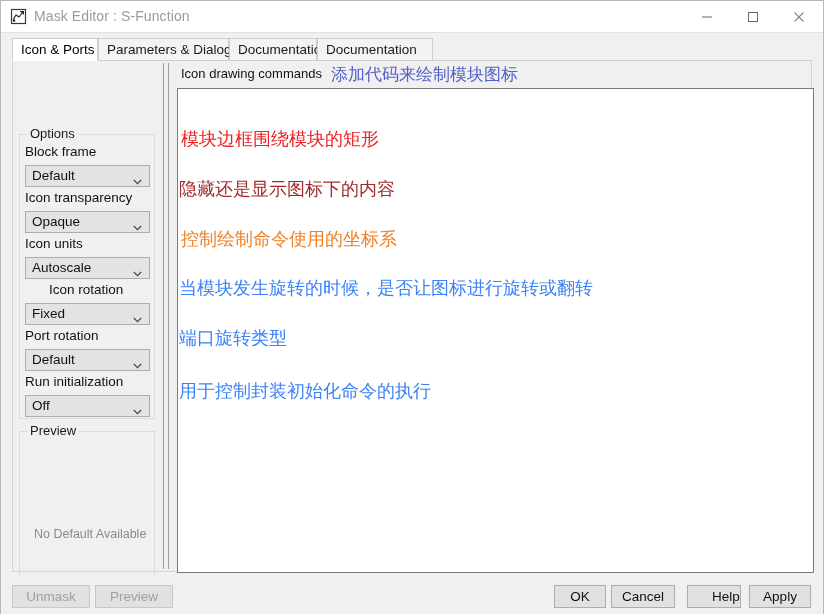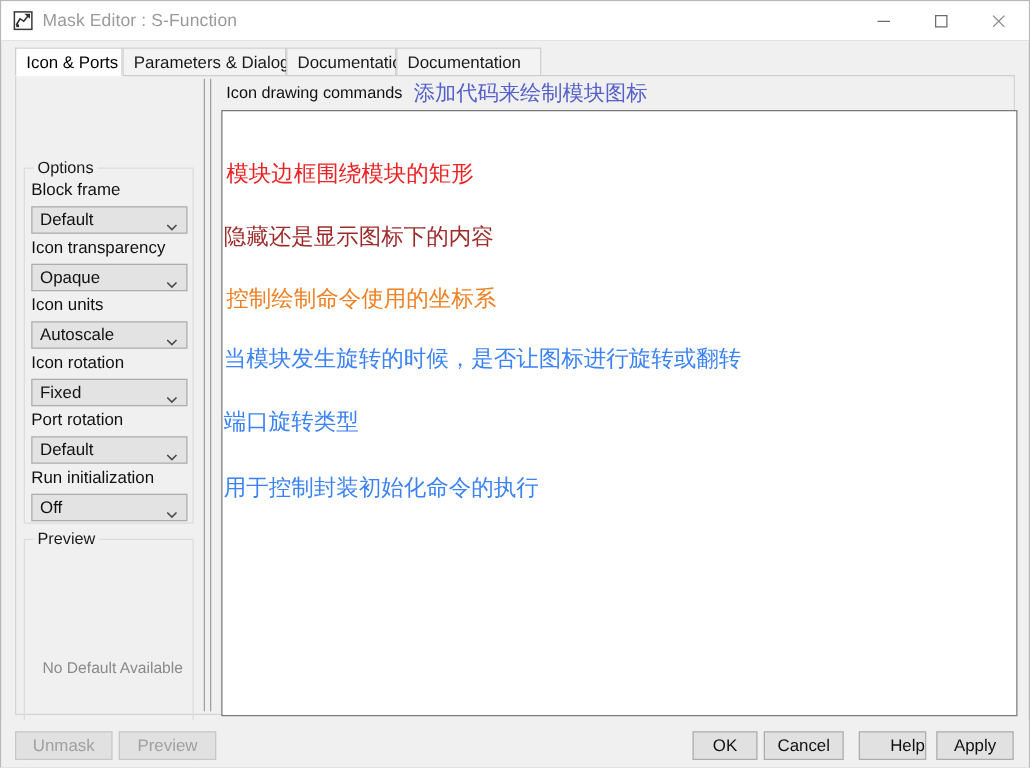--- a/index.html
+++ b/index.html
@@ -333,21 +333,21 @@
       <div class="field-label" style="top:175px;">Icon units</div>
       <div class="combo" style="top:196px;">
         <span class="combo-text">Autoscale</span>
         <span class="combo-arrow">
           <svg width="9" height="6" viewBox="0 0 9 6">
               <polyline points="0.8,1 4.5,4.6 8.2,1" fill="none" stroke="#4a4a4a" stroke-width="1.3"></polyline>
             </svg>
         </span>
       </div>
 
-      <div class="field-label" style="top:221px;">Icon rotation</div>
+      <div class="field-label" style="top:221px;margin-left:24px;">Icon rotation</div>
       <div class="combo" style="top:242px;">
         <span class="combo-text">Fixed</span>
         <span class="combo-arrow">
           <svg width="9" height="6" viewBox="0 0 9 6">
               <polyline points="0.8,1 4.5,4.6 8.2,1" fill="none" stroke="#4a4a4a" stroke-width="1.3"></polyline>
             </svg>
         </span>
       </div>
 
       <div class="field-label" style="top:267px;">Port rotation</div>

